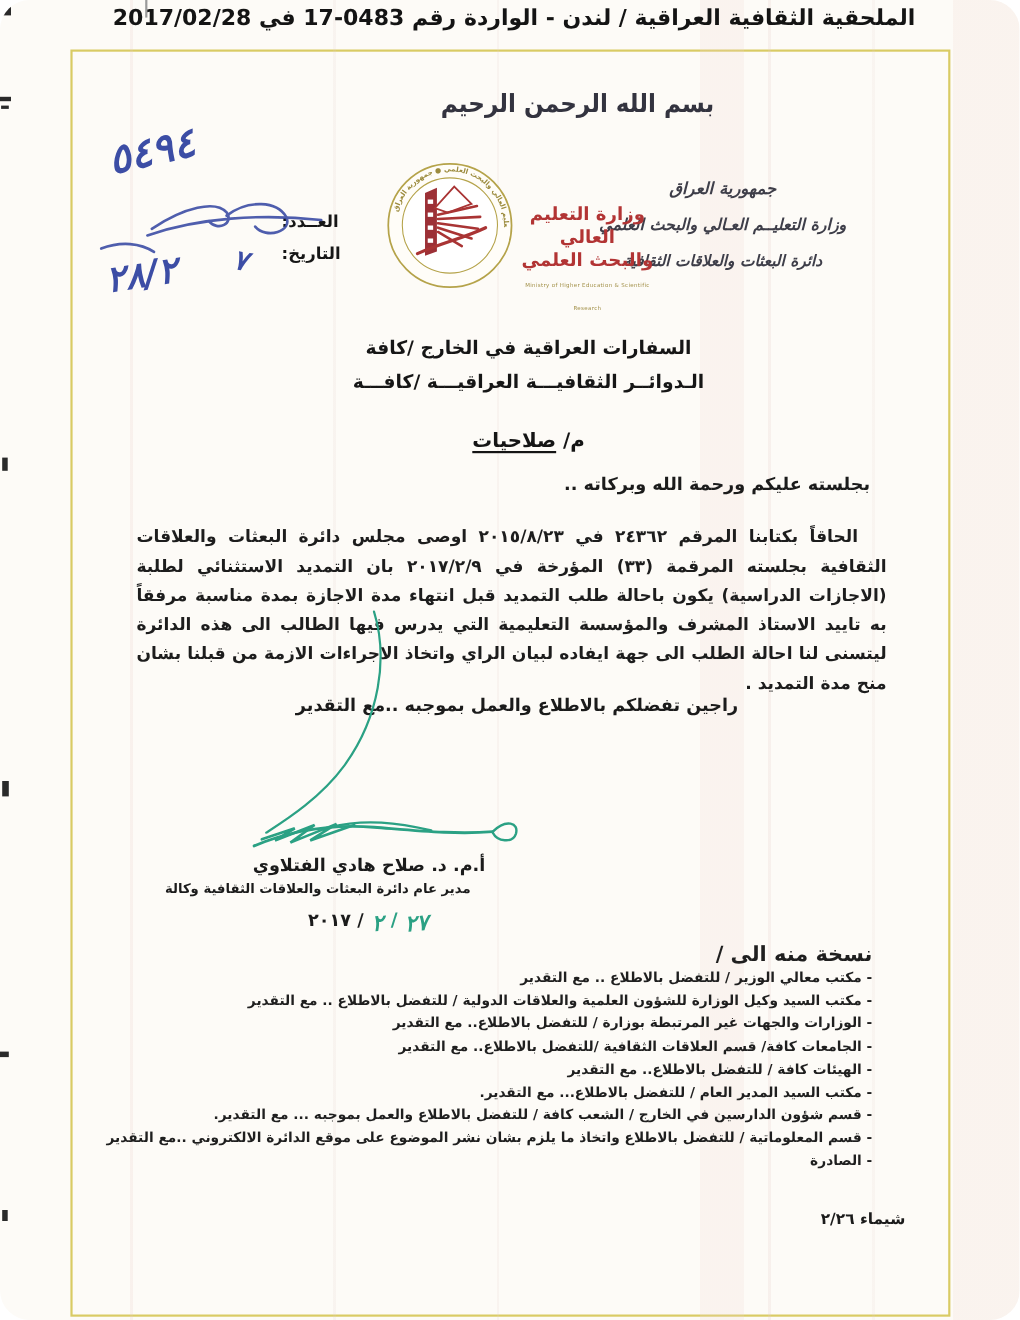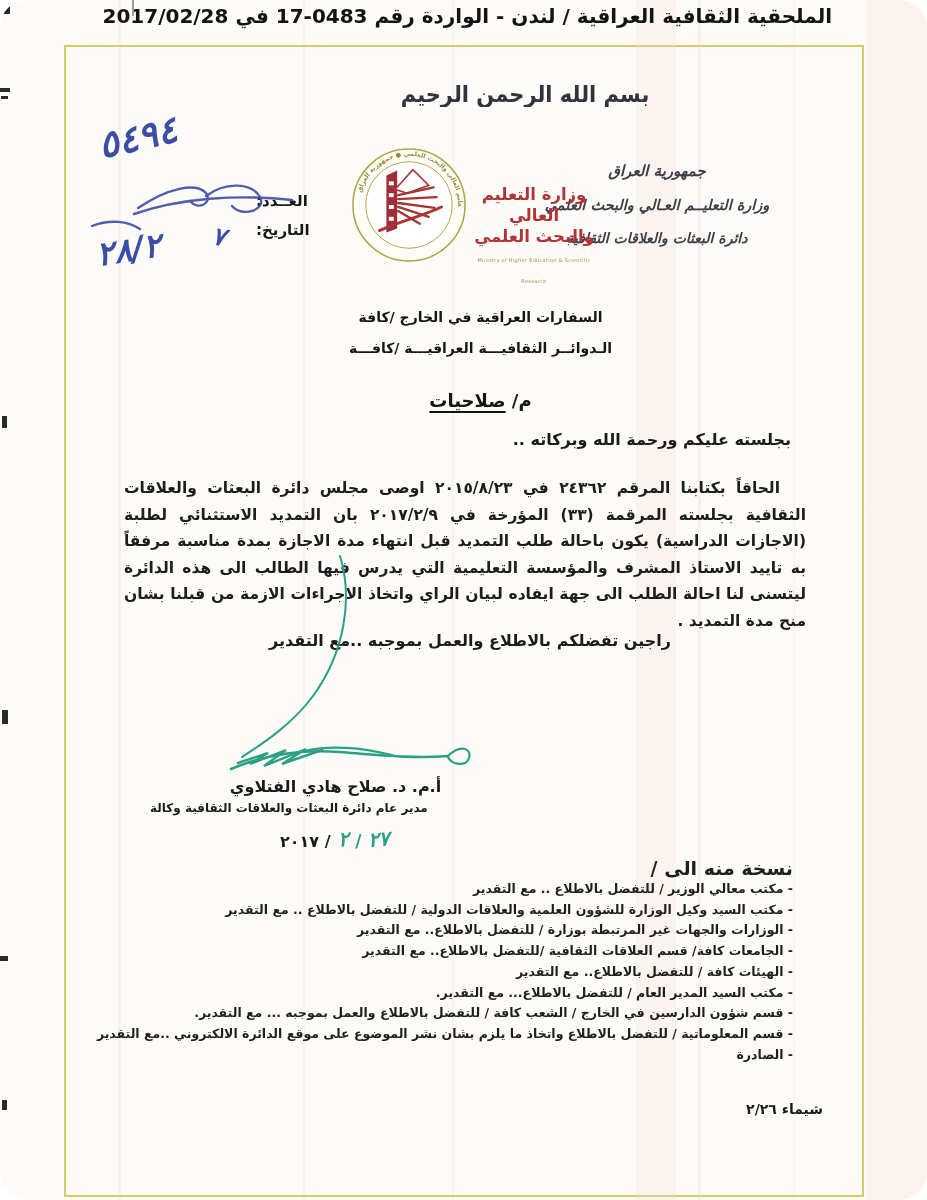--- a/index.html
+++ b/index.html
@@ -49,21 +49,21 @@
     position:absolute;left:256px;direction:rtl;font-weight:bold;font-size:15px;color:#161616;z-index:6;
   }
   .num-label{top:192px;}
   .dt-label{top:221px;}
   .hw{position:absolute;color:#3c4da5;font-weight:bold;font-style:italic;z-index:7;direction:rtl;}
   .hw-number{left:98px;top:116px;font-size:37px;transform:rotate(-13deg);letter-spacing:6px;}
   .hw-date{left:96px;top:230px;font-size:33px;transform:rotate(-9deg);letter-spacing:4px;}
   .hw-seven{left:212px;top:222px;font-size:25px;transform:rotate(8deg);}
   .recipients{
     position:absolute;left:283px;top:302px;width:395px;direction:rtl;text-align:center;
-    font-weight:bold;font-size:14px;line-height:31px;color:#161616;z-index:6;
+    font-weight:bold;font-size:17px;line-height:31px;color:#161616;z-index:6;
   }
   .subject{
     position:absolute;left:283px;top:390px;width:395px;direction:rtl;text-align:center;
     font-weight:bold;font-size:18px;color:#151515;z-index:6;
   }
   .subject-title{text-decoration:underline;text-underline-offset:4px;text-decoration-thickness:1.5px;}
   .greeting{
     position:absolute;top:430px;right:136px;direction:rtl;font-weight:bold;font-size:16px;z-index:6;
   }
   .body-text{
@@ -81,21 +81,21 @@
   .sig-name{
     position:absolute;left:168px;top:777px;width:335px;direction:rtl;text-align:center;
     font-weight:bold;font-size:16px;z-index:6;
   }
   .sig-title{
     position:absolute;left:150px;top:801px;width:370px;direction:rtl;text-align:left;
     font-weight:bold;font-size:12px;z-index:6;
   }
   .sig-date{
     position:absolute;left:195px;top:827px;width:280px;display:flex;direction:ltr;
-    justify-content:center;align-items:flex-end;gap:7px;font-weight:bold;font-size:16px;z-index:6;
+    justify-content:center;align-items:flex-start;gap:7px;font-weight:bold;font-size:16px;z-index:6;
   }
   .sig-date .green-hw{color:#2ba184;font-size:20px;font-style:italic;transform:rotate(-5deg);}
   .sig-date .green-sep{color:#2ba184;font-size:17px;}
   .copies{
     position:absolute;top:858px;right:134px;width:742px;direction:rtl;text-align:right;
     color:#1f1f1f;z-index:6;
   }
   .copies-header{font-weight:bold;font-size:19px;line-height:21px;}
   .copy-item{font-weight:bold;font-size:12.5px;line-height:20.7px;white-space:nowrap;}
   .footer-note{

